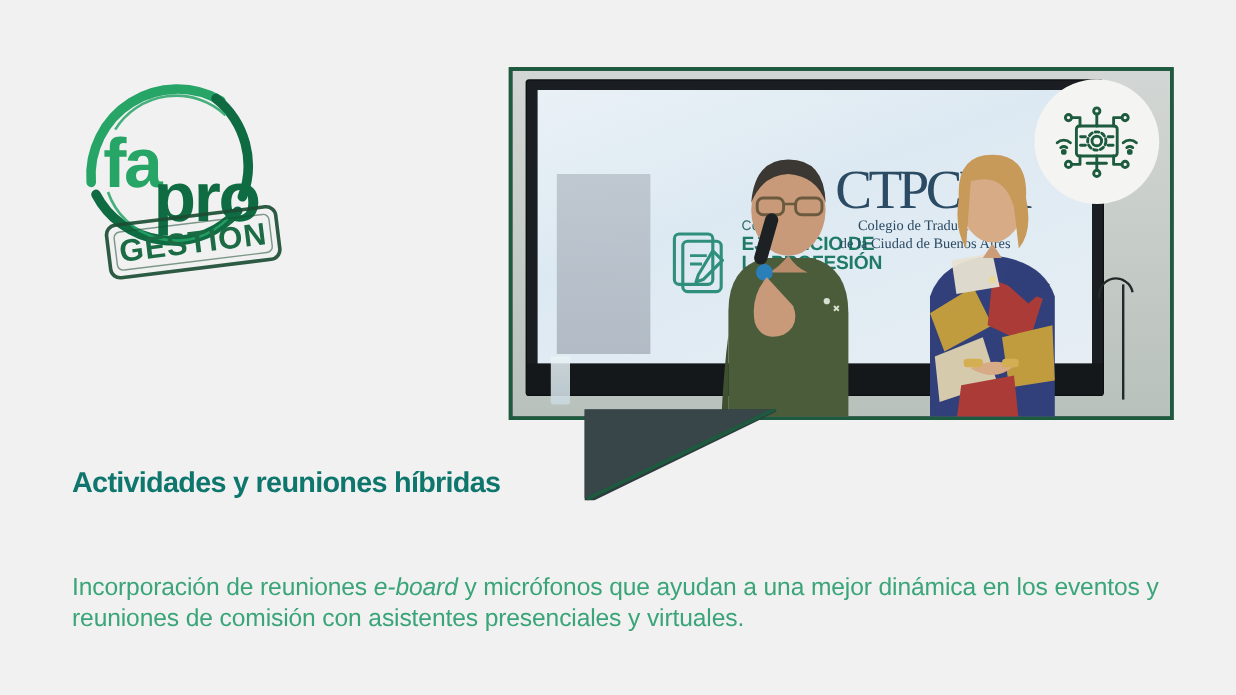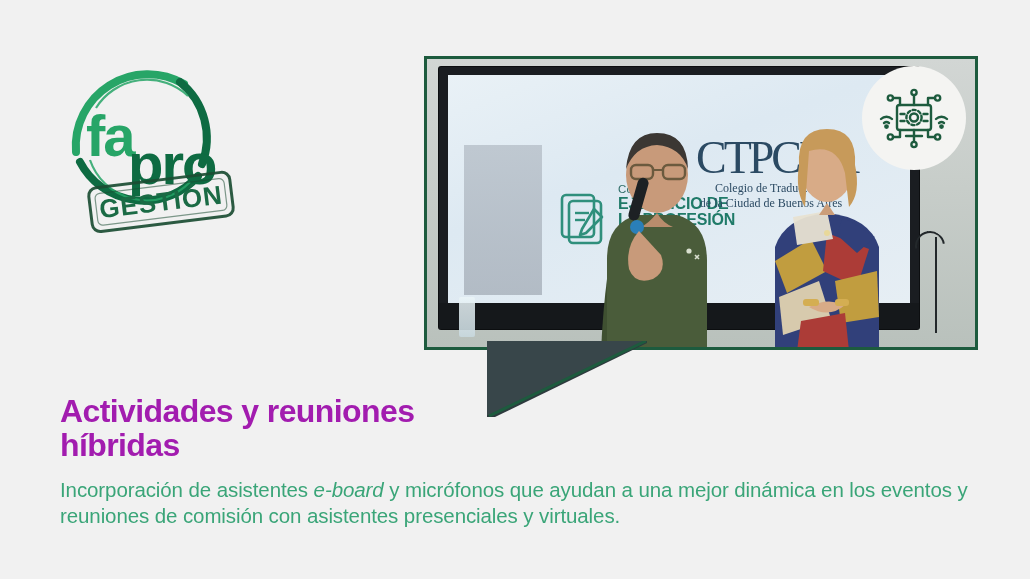--- a/index.html
+++ b/index.html
@@ -75,22 +75,22 @@
   
   .badge{
     position:absolute;left:862px;top:66px;width:104px;height:104px;
     background:#f4f4f2;border-radius:50%;
     display:flex;align-items:center;justify-content:center;
   }
 
   
   .title{
     position:absolute;left:60px;top:374px;width:470px;
-    font-size:32px;font-weight:bold;line-height:1.06;
-    color:#a21caf;letter-spacing:-.6px;
+    font-size:24px;font-weight:bold;line-height:1.06;
+    color:#0f766e;letter-spacing:-.6px;
   }
   .body-copy{
     position:absolute;left:60px;top:456px;width:930px;
     font-size:20.5px;line-height:1.28;color:#3aa578;letter-spacing:-.1px;
   }
   .body-copy em{font-style:italic;}
 </style>
 </head>
 <body>
 
@@ -238,15 +238,15 @@
 
         <path d="M61 40 a8 8 0 0 1 11 0"></path>
         <path d="M64 44 a4.2 4.2 0 0 1 5 0"></path>
         <circle cx="66.5" cy="47.6" r="1.2" fill="#1d5b3e"></circle>
       </g>
     </svg>
   </div>
 
   <h1 class="title">Actividades y reuniones híbridas</h1>
 
-  <p class="body-copy"><span>Incorporación de asistentes </span><em>e-board</em><span> y micrófonos que ayudan a una mejor dinámica en los eventos y reuniones de comisión con asistentes presenciales y virtuales.</span></p>
+  <p class="body-copy"><span>Incorporación de reuniones </span><em>e-board</em><span> y micrófonos que ayudan a una mejor dinámica en los eventos y reuniones de comisión con asistentes presenciales y virtuales.</span></p>
 
 </div>
 
 </body></html>

